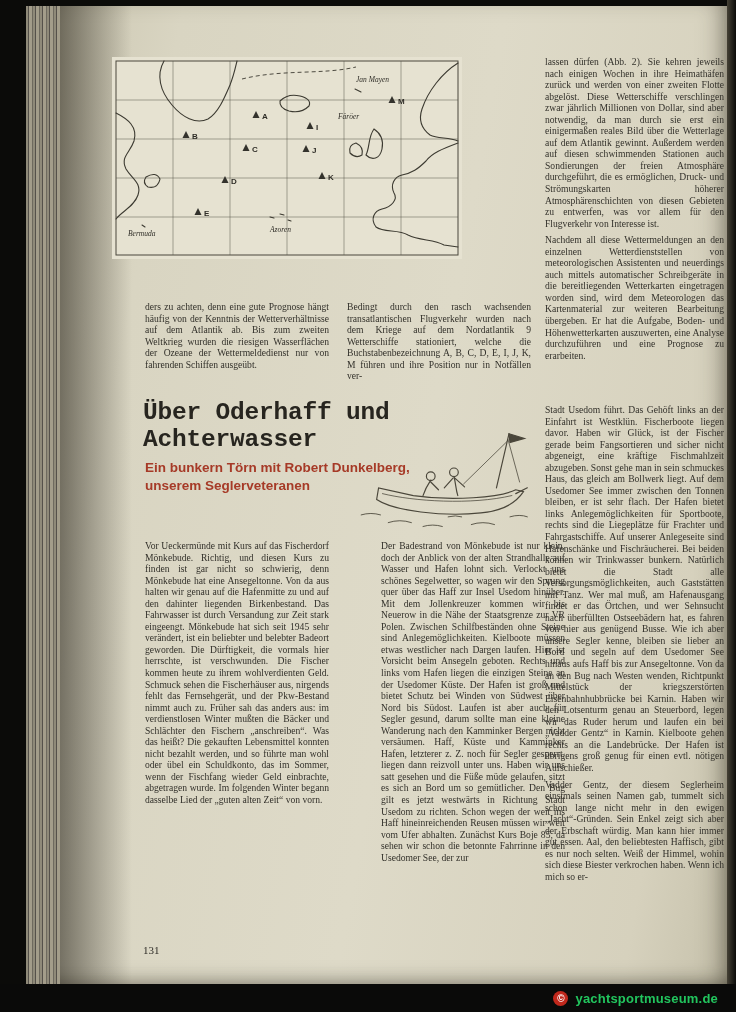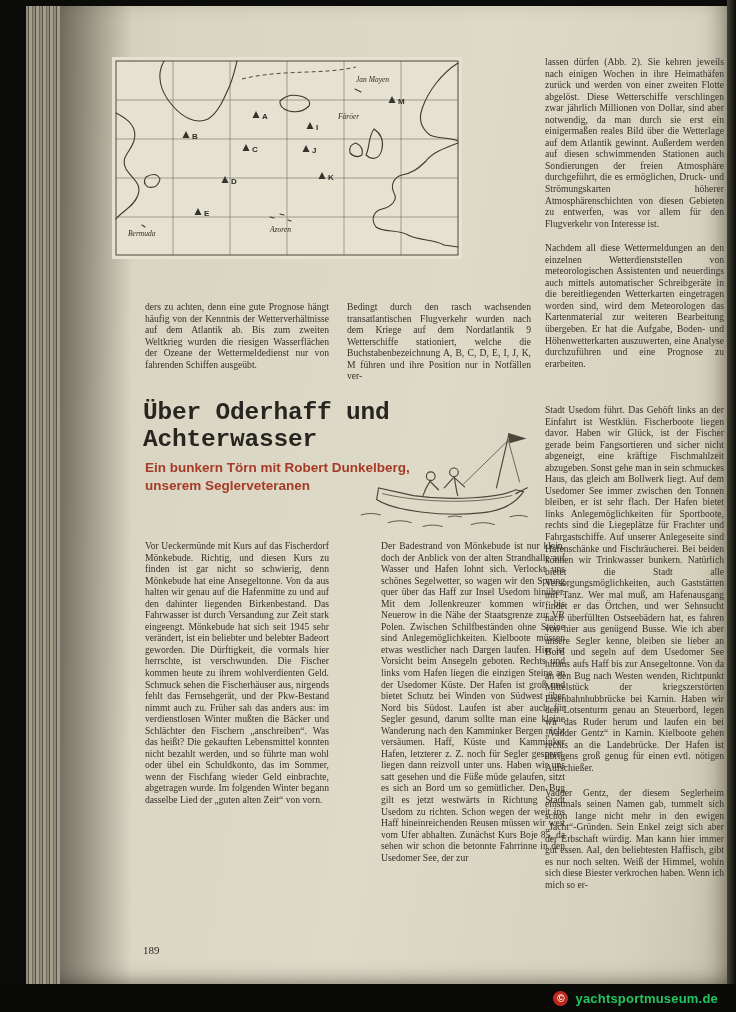--- a/index.html
+++ b/index.html
@@ -36,21 +36,21 @@
   .map-svg .dash { stroke:#3c3a31; stroke-width:.9; fill:none; stroke-dasharray:4 3; }
   .map-svg .tri { fill:#33322c; }
   .map-svg text { fill:#2f2d27; }
   .map-svg .station-letter { font:700 8px "Liberation Sans", sans-serif; }
   .map-svg .place { font:italic 7.5px "Liberation Serif", serif; }
   .map-caption { margin-top:7px; font-size:11px; font-weight:700; font-style:italic; color:#2d2b25; }
 
   
   .bodytext { position:absolute; font-size:9.6px; line-height:11.55px; text-align:justify;
     color:#32302a; overflow:hidden; hyphens:auto; -webkit-hyphens:auto; }
-  .bodytext p + p { margin-top:13px; }
+  .bodytext p + p { margin-top:5px; }
 
   .col-top-left   { left:145px; top:301px; width:184px; height:88px; }
   .col-top-mid    { left:347px; top:301px; width:184px; height:88px; }
   .col-right-top  { left:545px; top:56px;  width:179px; height:342px; }
   .col-right-main { left:545px; top:404px; width:179px; height:542px; }
   .col-main-1     { left:145px; top:540px; width:184px; height:398px; }
   .col-main-2     { left:347px; top:540px; width:184px; height:398px;margin-left:34px; }
 
   .headline { position:absolute; left:143px; top:399px; width:420px;
     font-family:Liberation Mono, monospace; font-weight:700; font-size:24.5px;
@@ -195,19 +195,19 @@
     <p>Vor Ueckermünde mit Kurs auf das Fischerdorf Mönkebude. Richtig, und diesen Kurs zu finden ist gar nicht so schwierig, denn Mönkebude hat eine Ansegeltonne. Von da aus halten wir genau auf die Hafenmitte zu und auf den dahinter liegenden Birkenbestand. Das Fahrwasser ist durch Versandung zur Zeit stark eingeengt. Mönkebude hat sich seit 1945 sehr verändert, ist ein beliebter und belebter Badeort geworden. Die Dürftigkeit, die vormals hier herrschte, ist verschwunden. Die Fischer kommen heute zu ihrem wohlverdienten Geld. Schmuck sehen die Fischerhäuser aus, nirgends fehlt das Fernsehgerät, und der Pkw-Bestand nimmt auch zu. Früher sah das anders aus: im verdienstlosen Winter mußten die Bäcker und Schlächter den Fischern „anschreiben“. Was das heißt? Die gekauften Lebensmittel konnten nicht bezahlt werden, und so führte man wohl oder übel ein Schuldkonto, das im Sommer, wenn der Fischfang wieder Geld einbrachte, abgetragen wurde. Im folgenden Winter begann dasselbe Lied der „guten alten Zeit“ von vorn.</p>
   </div>
   <div class="bodytext col-main-2">
     <p>Der Badestrand von Mönkebude ist nur klein, doch der Anblick von der alten Strandhalle auf Wasser und Hafen lohnt sich. Verlockt uns schönes Segelwetter, so wagen wir den Sprung quer über das Haff zur Insel Usedom hinüber. Mit dem Jollenkreuzer kommen wir bis Neuerow in die Nähe der Staatsgrenze zur VR Polen. Zwischen Schilfbeständen ohne Steine sind Anlegemöglichkeiten. Kielboote müssen etwas westlicher nach Dargen laufen. Hier ist Vorsicht beim Ansegeln geboten. Rechts und links vom Hafen liegen die einzigen Steine an der Usedomer Küste. Der Hafen ist groß und bietet Schutz bei Winden von Südwest über Nord bis Südost. Laufen ist aber auch für Segler gesund, darum sollte man eine kleine Wanderung nach den Kamminker Bergen nicht versäumen. Haff, Küste und Kamminker Hafen, letzterer z. Z. noch für Segler gesperrt, liegen dann reizvoll unter uns. Haben wir uns satt gesehen und die Füße müde gelaufen, sitzt es sich an Bord um so gemütlicher. Den Bug gilt es jetzt westwärts in Richtung Stadt Usedom zu richten. Schon wegen der weit ins Haff hineinreichenden Reusen müssen wir weit vom Ufer abhalten. Zunächst Kurs Boje 85, da sehen wir schon die betonnte Fahrrinne in den Usedomer See, der zur</p>
   </div>
   <div class="bodytext col-right-main">
     <p>Stadt Usedom führt. Das Gehöft links an der Einfahrt ist Westklün. Fischerboote liegen davor. Haben wir Glück, ist der Fischer gerade beim Fangsortieren und sicher nicht abgeneigt, eine kräftige Fischmahlzeit abzugeben. Sonst gehe man in sein schmuckes Haus, das gleich am Bollwerk liegt. Auf dem Usedomer See immer zwischen den Tonnen bleiben, er ist sehr flach. Der Hafen bietet links Anlegemöglichkeiten für Sportboote, rechts sind die Liegeplätze für Frachter und Fahrgastschiffe. Auf unserer Anlegeseite sind Hafenschänke und Fischräucherei. Bei beiden können wir Trinkwasser bunkern. Natürlich bietet die Stadt alle Versorgungsmöglichkeiten, auch Gaststätten mit Tanz. Wer mal muß, am Hafenausgang findet er das Örtchen, und wer Sehnsucht nach überfüllten Ostseebädern hat, es fahren von hier aus genügend Busse. Wie ich aber unsere Segler kenne, bleiben sie lieber an Bord und segeln auf dem Usedomer See hinaus aufs Haff bis zur Ansegeltonne. Von da an den Bug nach Westen wenden, Richtpunkt Mittelstück der kriegszerstörten Eisenbahnhubbrücke bei Karnin. Haben wir den Lotsenturm genau an Steuerbord, legen wir das Ruder herum und laufen ein bei „Vadder Gentz“ in Karnin. Kielboote gehen rechts an die Landebrücke. Der Hafen ist übrigens groß genug für einen evtl. nötigen Aufschießer.</p>
     <p>Vadder Gentz, der diesem Seglerheim einstmals seinen Namen gab, tummelt sich schon lange nicht mehr in den ewigen „Jacht“-Gründen. Sein Enkel zeigt sich aber der Erbschaft würdig. Man kann hier immer gut essen. Aal, den beliebtesten Haffisch, gibt es nur noch selten. Weiß der Himmel, wohin sich diese Biester verkrochen haben. Wenn ich mich so er-</p>
   </div>
 
-  <div class="pagenum">189</div>
+  <div class="pagenum">131</div>
 
   <div class="footer-bar">
     <div class="copy-badge">©</div>
     <div class="copy-site">yachtsportmuseum.de</div>
   </div>
 </div>
 
 </body></html>

